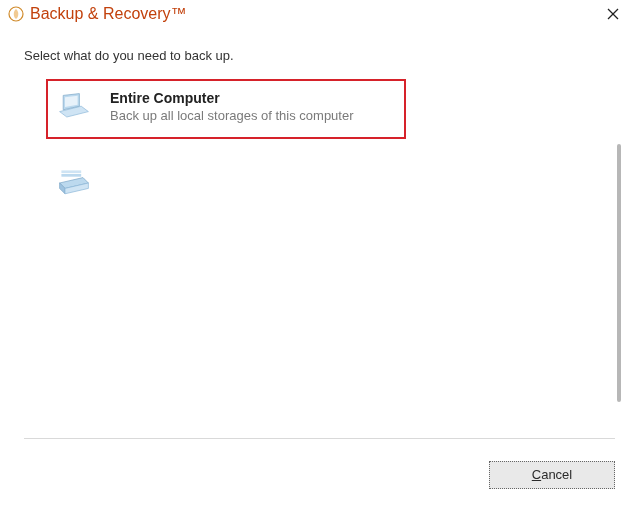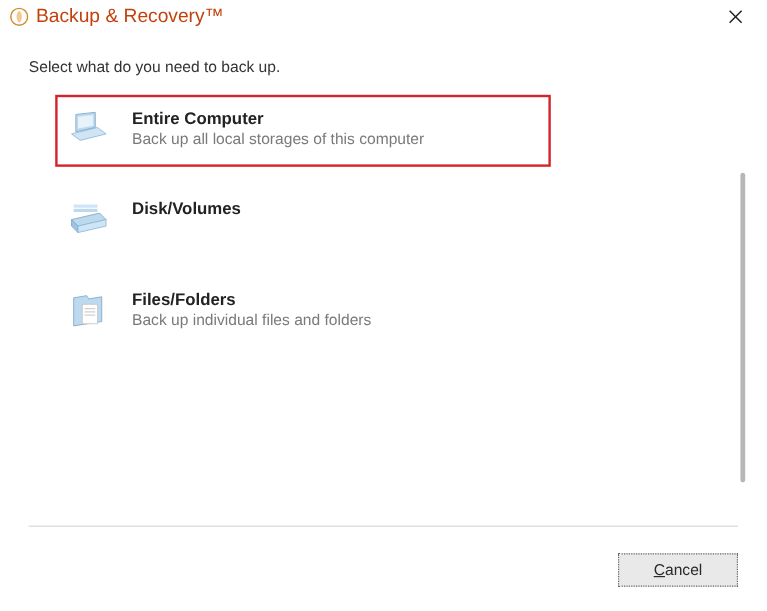--- a/index.html
+++ b/index.html
@@ -41,21 +41,21 @@
     .options {
       position: relative;
       padding-left: 22px;
     }
     .option {
       display: flex;
       align-items: flex-start;
       padding: 12px 10px 14px 10px;
       gap: 18px;
       cursor: pointer;
-      width: 413px;
+      width: 360px;
       margin-bottom: 14px;
     }
     .option.highlight {
       border: 2.5px solid #d6222a;
       padding: 9px 8px 11px 8px;
     }
     .opt-icon {
       width: 36px; height: 36px; flex-shrink: 0;
       display: flex; align-items: center; justify-content: center;
     }
@@ -76,21 +76,21 @@
       bottom: 70px;
       height: 1px;
       background: #d9d9d9;
     }
     .footer {
       position: absolute;
       right: 24px;
       bottom: 20px;
     }
     .btn-cancel {
-      width: 100px; height: 28px;
+      width: 126px; height: 28px;
       background: #e9e9e9;
       border: 1px dotted #666;
       font-size: 13px;
       cursor: pointer;
       text-align: center;
       line-height: 26px;
     }
     .btn-cancel span.u { text-decoration: underline; }
   </style>
 </head>
@@ -135,39 +135,23 @@
       <div class="opt-icon">
         <svg viewBox="0 0 40 40" width="38" height="38">
           <polygon points="4,20 30,14 36,20 10,26" fill="#bcd9ee" stroke="#7fa9c9" stroke-width="0.8"></polygon>
           <polygon points="4,20 10,26 10,32 4,26" fill="#9fc3e0" stroke="#7fa9c9" stroke-width="0.8"></polygon>
           <polygon points="10,26 36,20 36,26 10,32" fill="#cfe4f4" stroke="#8fb9d9" stroke-width="0.8"></polygon>
           <rect x="6" y="10" width="22" height="3" fill="#bcd9ee"></rect>
           <rect x="6" y="6" width="22" height="3" fill="#cfe4f4"></rect>
         </svg>
       </div>
       <div class="opt-text">
-        <div class="title">Disk/Volumes</div>
       </div>
     </div>
 
-    <div class="option">
-      <div class="opt-icon">
-        <svg viewBox="0 0 40 40" width="36" height="36">
-          <polygon points="6,8 18,6 20,9 32,7 32,30 6,34" fill="#bcd9ee" stroke="#7fa9c9" stroke-width="0.8"></polygon>
-          <rect x="14" y="14" width="14" height="18" fill="#fff" stroke="#c9c9c9" stroke-width="0.8"></rect>
-          <line x1="16" y1="18" x2="26" y2="18" stroke="#d0d0d0" stroke-width="1"></line>
-          <line x1="16" y1="21" x2="26" y2="21" stroke="#d0d0d0" stroke-width="1"></line>
-          <line x1="16" y1="24" x2="26" y2="24" stroke="#d0d0d0" stroke-width="1"></line>
-        </svg>
-      </div>
-      <div class="opt-text">
-        <div class="title">Files/Folders</div>
-        <div class="desc">Back up individual files and folders</div>
-      </div>
-    </div>
 
   </div>
 
   <div class="scroll-track"></div>
 
   <div class="footer-sep"></div>
   <div class="footer">
     <div class="btn-cancel"><span class="u">C</span><span>ancel</span></div>
   </div>
 </div>

